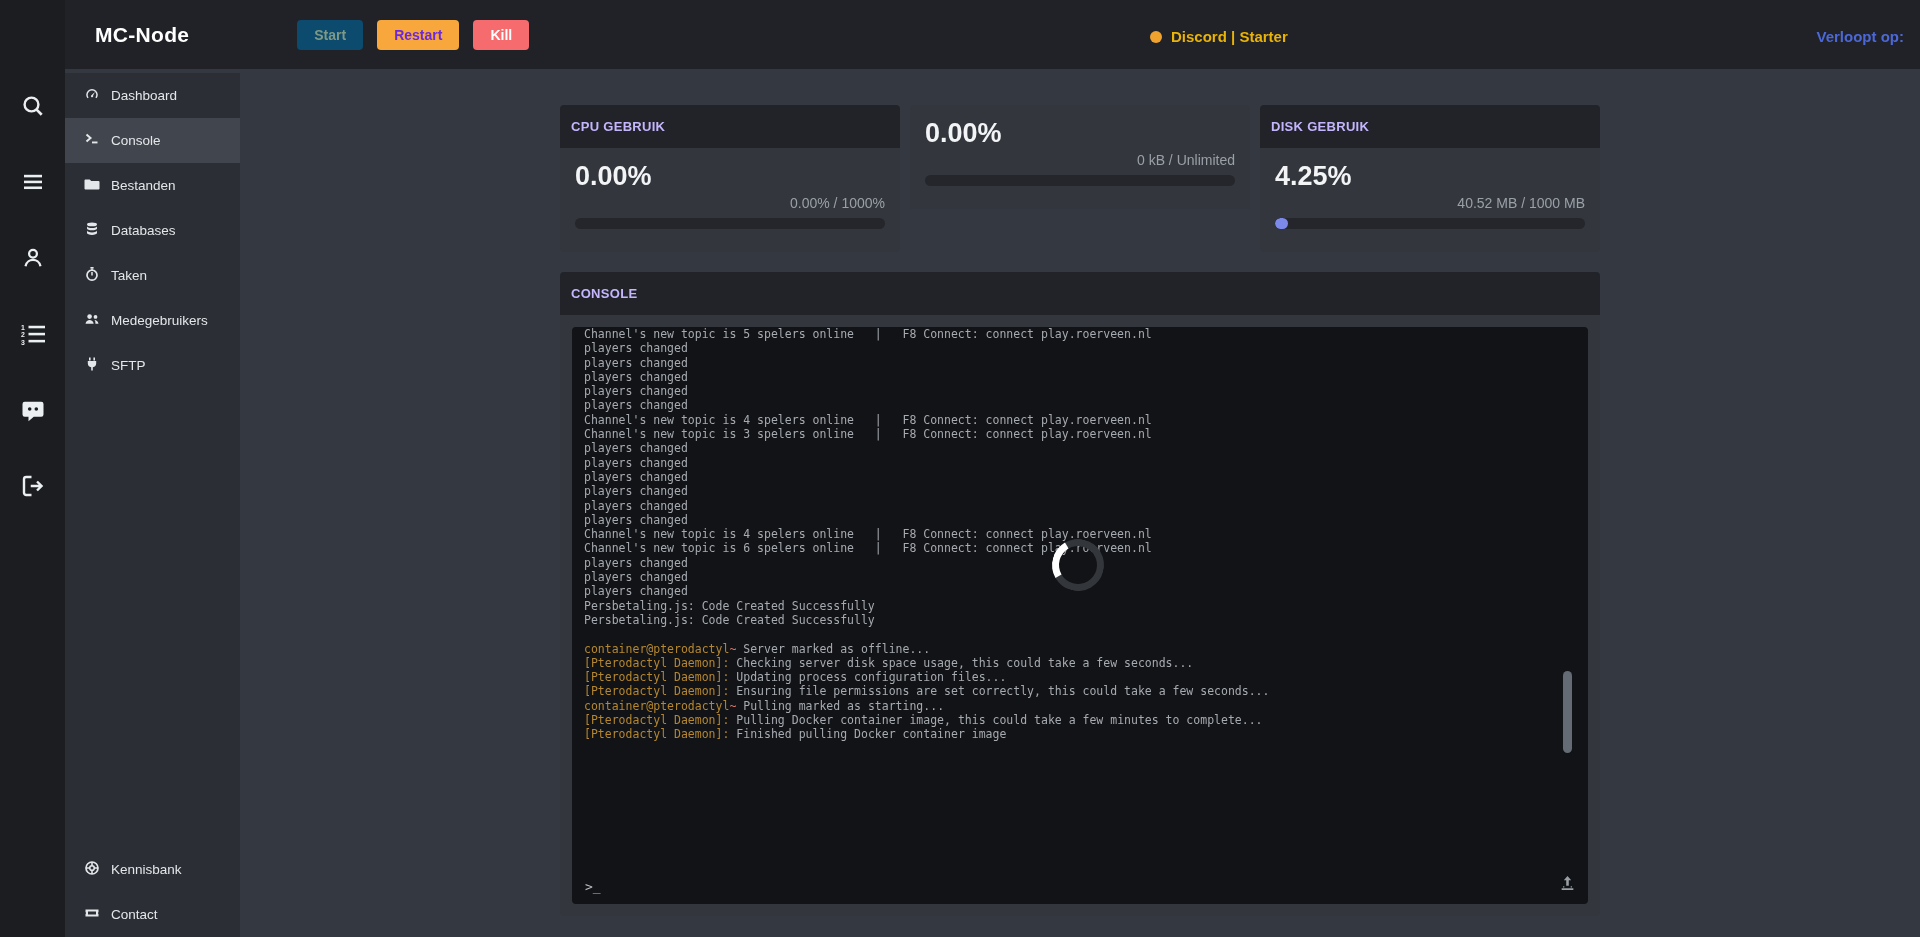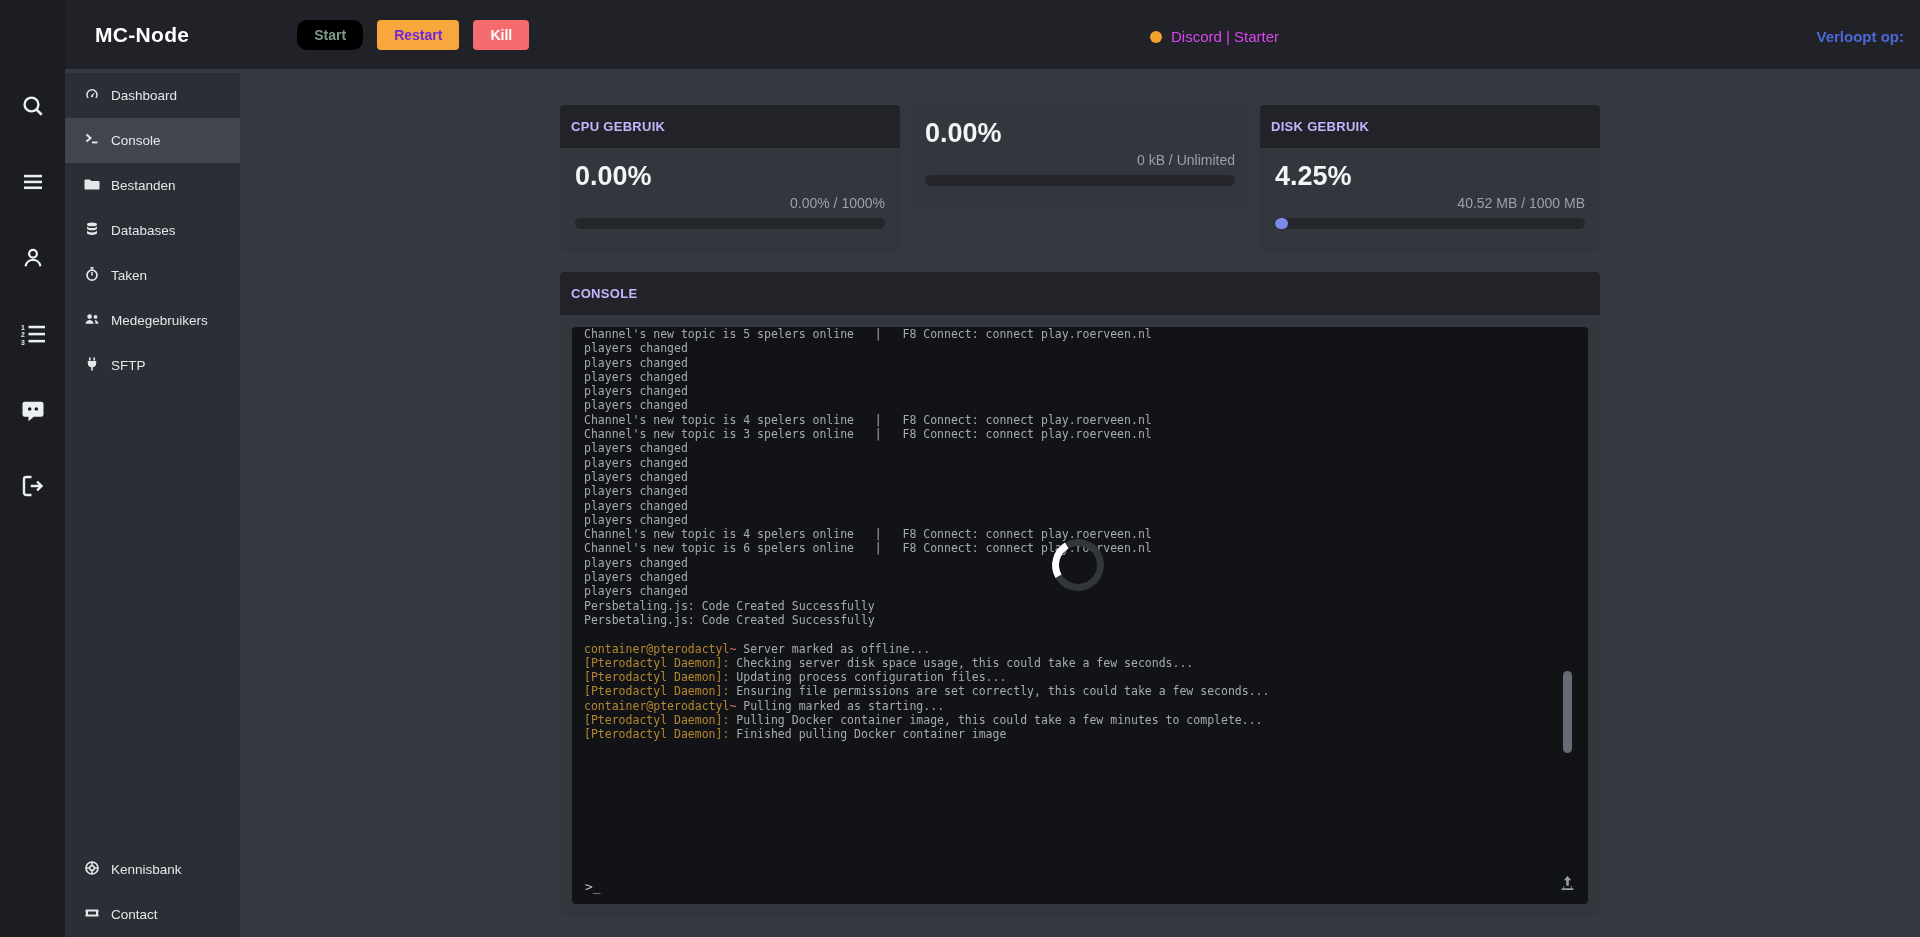--- a/index.html
+++ b/index.html
@@ -13,26 +13,26 @@
               justify-content:center; color:#eceff2; cursor:pointer; }
   .rail-btn svg { width:24px; height:24px; }
 
   
   .topbar { position:fixed; left:65px; top:0; right:0; height:69px; background:#202227; z-index:20;
             display:flex; align-items:center; }
   .brand { color:#ffffff; font-size:21px; font-weight:bold; margin-left:30px; letter-spacing:.3px; }
   .power-group { display:flex; gap:14px; margin-left:108px; }
   .btn { border:none; border-radius:4px; font-size:14px; font-weight:bold; padding:7px 17px;
          cursor:pointer; font-family:"Liberation Sans", sans-serif; }
-  .btn-start   { background:#000000; color:#7e9a87;border-radius:10px; }
+  .btn-start   { background:#0c4a6e; color:#7e9a87; }
   .btn-restart { background:#f7a73c; color:#6d28d9; }
   .btn-kill    { background:#f56b6e; color:#ffffff; }
   .plan-badge { position:absolute; left:1085px; top:0; height:73px; display:flex; align-items:center; gap:9px; }
   .plan-dot { width:12px; height:12px; border-radius:50%; background:#f0a22e; }
-  .plan-text { color:#d946ef; font-size:15px; font-weight:normal; }
+  .plan-text { color:#eab308; font-size:15px; font-weight:bold; }
   .expiry { position:absolute; right:16px; top:0; height:73px; display:flex; align-items:center;
             color:#4c68d7; font-size:15px; font-weight:bold; }
 
   
   .sidebar { position:fixed; left:65px; top:73px; bottom:0; width:175px; background:#2b2e34; z-index:10;
              display:flex; flex-direction:column; }
   .nav-item { height:45px; display:flex; align-items:center; padding-left:19px; gap:11px;
               color:#e4e7ea; font-size:13.5px; cursor:pointer;text-align:right; }
   .nav-item.active { background:#41454d; }
   .nav-item svg { width:16px; height:16px; flex:0 0 16px; }

